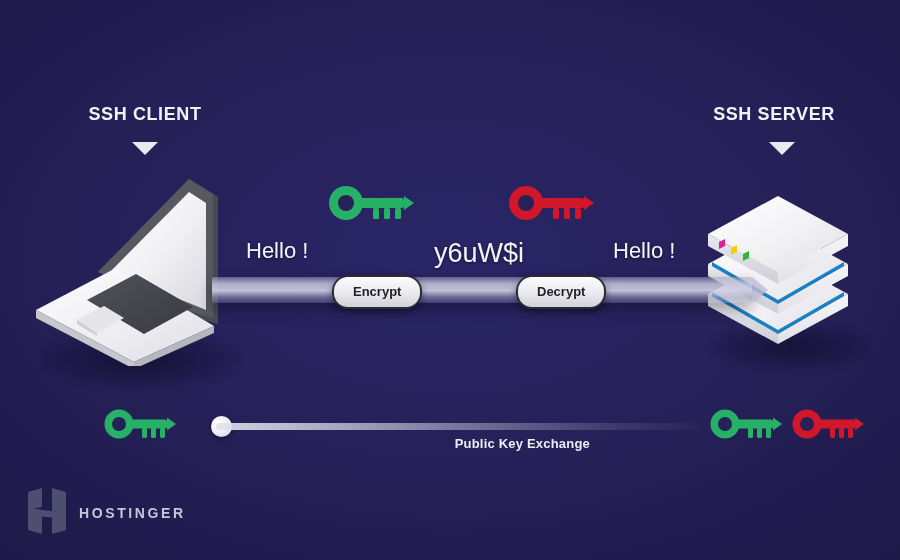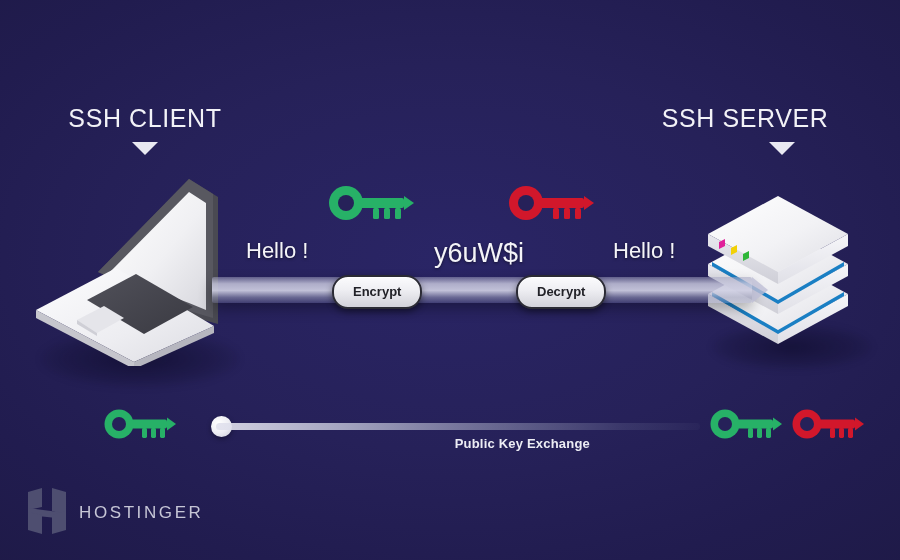--- a/index.html
+++ b/index.html
@@ -15,28 +15,28 @@
     background:
       radial-gradient(ellipse 760px 460px at 50% 46%, #2a2566 0%, #262159 42%, #211c4f 70%, #1d1944 100%);
     font-family: "Liberation Sans", sans-serif;
     -webkit-font-smoothing: antialiased;
   }
 
   
   .heading {
     position: absolute;
     color: #f2f2f7;
-    font-weight: normal;
-    font-size: 25px;
+    font-weight: bold;
+    font-size: 18px;
     letter-spacing: 0.6px;
     white-space: nowrap;
     text-align: center;
   }
   #client-heading { left: 40px; top: 104px; width: 210px; }
-  #server-heading { left: 640px; top: 104px; width: 210px; }
+  #server-heading { left: 669px; top: 104px; width: 210px; }
 
   .caret {
     position: absolute;
     width: 0; height: 0;
     border-left: 13px solid transparent;
     border-right: 13px solid transparent;
     border-top: 13px solid #e9e9f2;
   }
   #client-caret { left: 132px; top: 142px; }
   #server-caret { left: 769px; top: 142px; }
@@ -175,22 +175,22 @@
   #logo {
     position: absolute;
     left: 28px;
     top: 488px;
     display: flex;
     align-items: center;
     gap: 13px;
   }
   #logo-text {
     color: #c6c6d6;
-    font-size: 17px;
-    font-weight: normal;
+    font-size: 14px;
+    font-weight: bold;
     letter-spacing: 2.6px;
   }
 </style>
 </head>
 <body>
 
 <div id="stage">
 
   <div class="heading" id="client-heading">SSH CLIENT</div>
   <div class="caret" id="client-caret"></div>

